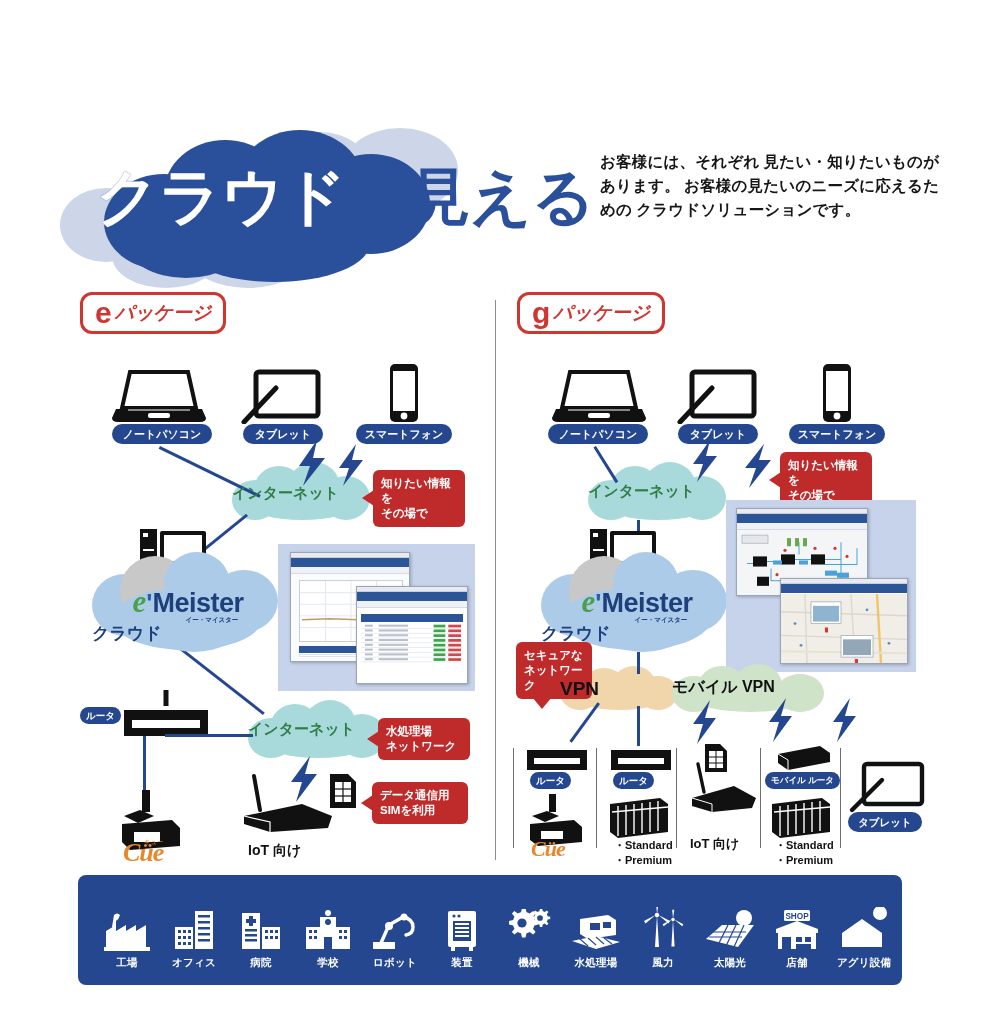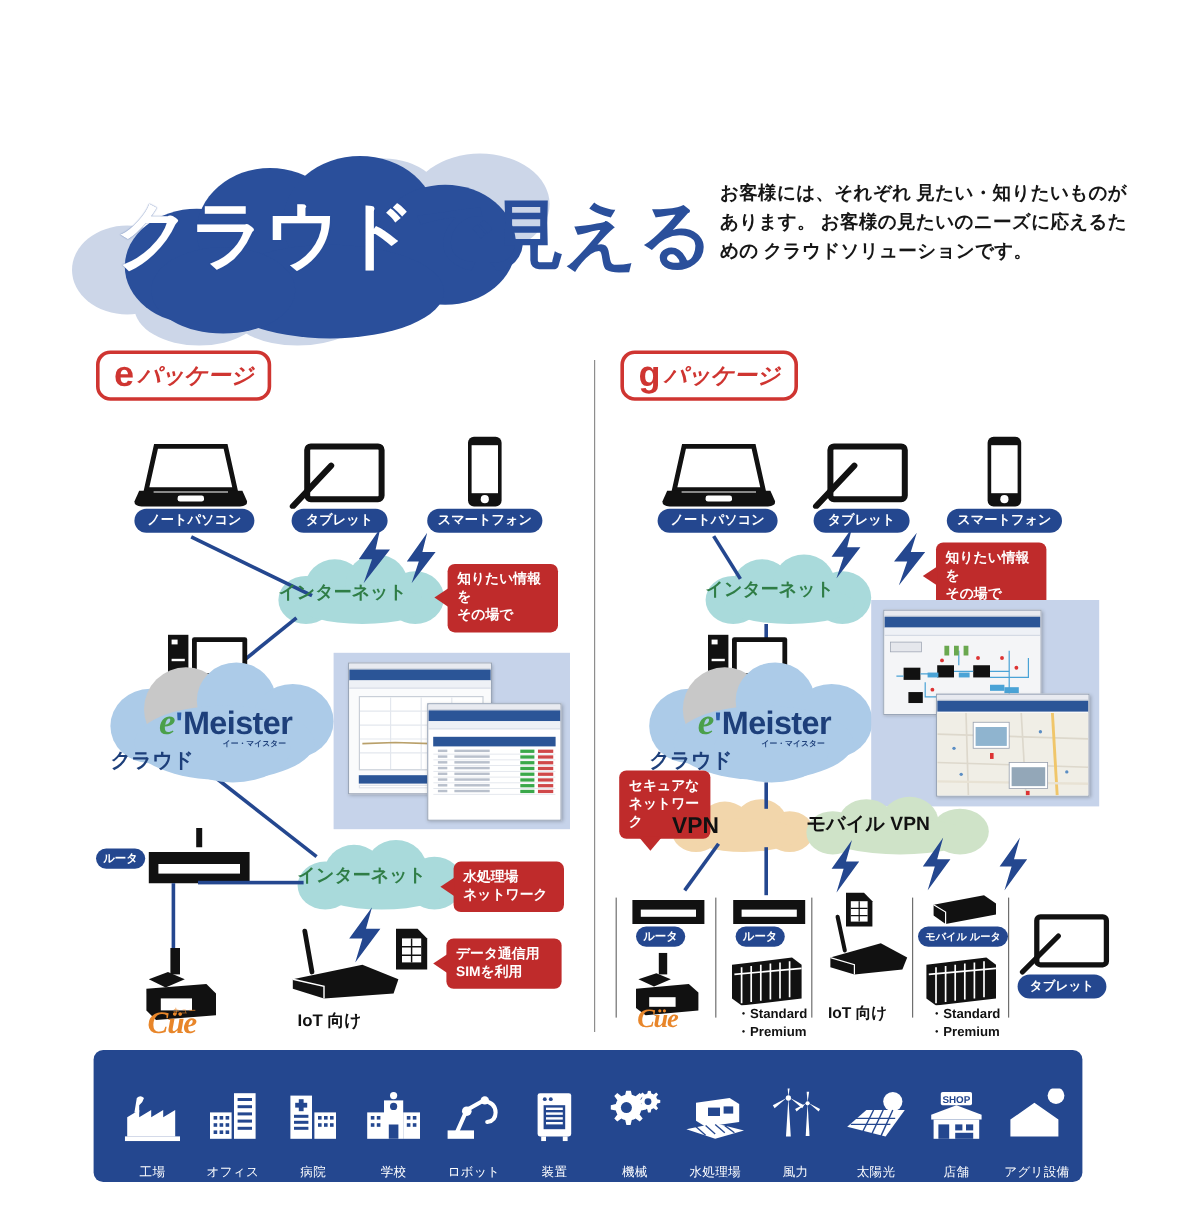--- a/index.html
+++ b/index.html
@@ -105,21 +105,21 @@
   .banner{
     position:absolute; left:78px; top:875px; width:824px; height:110px;
     background:#24478f; border-radius:8px;
   }
   .banner-title{
     position:absolute; top:8px; width:100%; text-align:center; color:#fff;
     font-size:15px; font-weight:bold; letter-spacing:.3px;
   }
   .ic-col{ position:absolute; top:32px; width:62px; text-align:center; }
   .ic-box{ height:44px; display:flex; align-items:flex-end; justify-content:center; }
-  .ic-lab{ color:#fff; font-size:10.5px; font-weight:normal; margin-top:19px; letter-spacing:.2px; }
+  .ic-lab{ color:#fff; font-size:10.5px; font-weight:bold; margin-top:5px; letter-spacing:.2px; }
 
   .sep-v{ position:absolute; width:1px; background:#6f6f6f; }
   .stack-note{ position:absolute; font-size:11px; font-weight:bold; color:#111; line-height:1.35; white-space:pre-line; }
   .iot-note{ position:absolute; font-size:14px; font-weight:bold; color:#111; white-space:nowrap; }
   .cue-logo{ position:absolute; font-family:"Liberation Serif", serif; font-style:italic;
              font-size:26px; color:#e8862a; font-weight:bold; letter-spacing:-1px; }
   .cue-ruby{ position:absolute; font-size:6px; color:#e8862a; letter-spacing:.5px; }
 </style>
 </head>
 <body>

